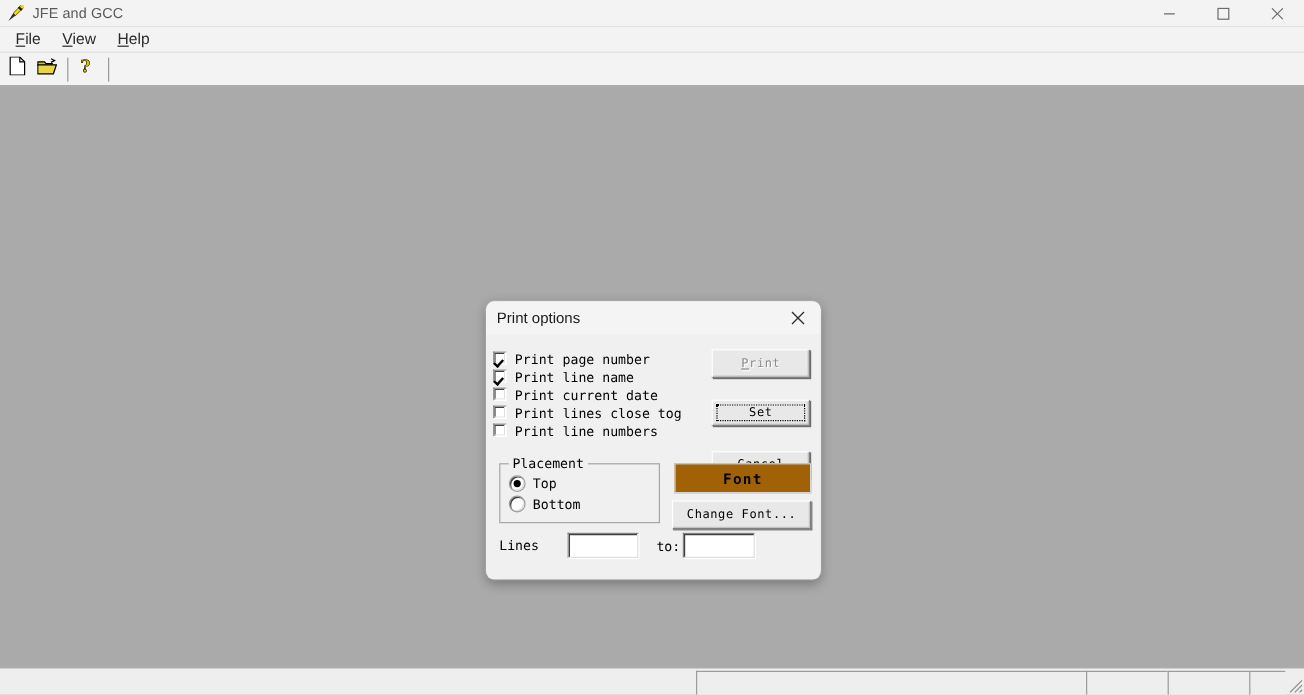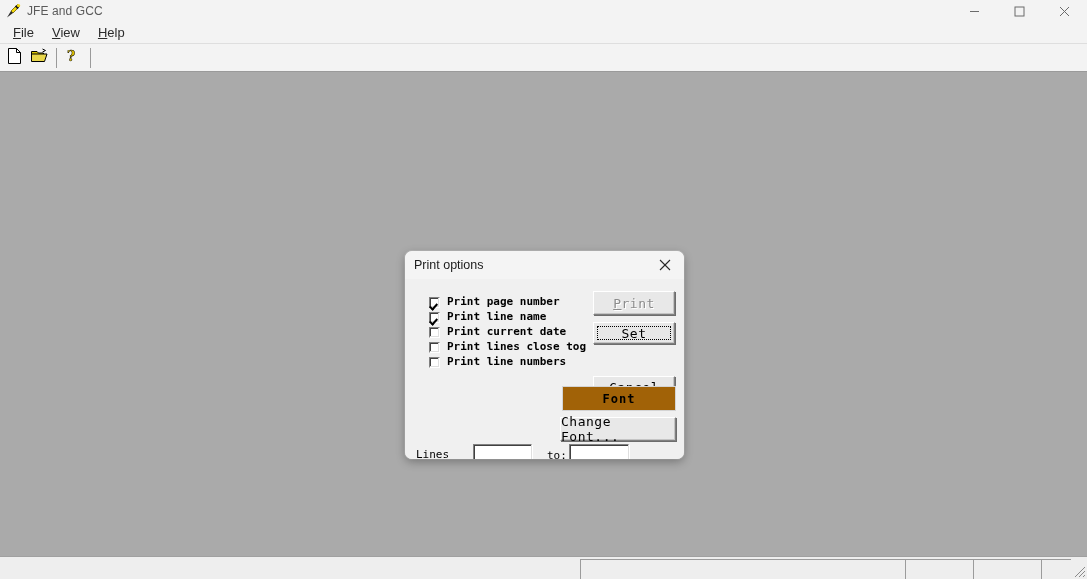--- a/index.html
+++ b/index.html
@@ -152,21 +152,21 @@
     position: relative;
   }
   .sb-grip svg { position: absolute; right: 1px; bottom: 1px; }
 
   
   .dialog {
     position: absolute;
     left: 405px;
     top: 179px;
     width: 279px;
-    height: 208px;
+    height: 232px;
     background: #f0f0f0;
     border-radius: 7px;
     box-shadow: 0 3px 10px rgba(0,0,0,0.30), 0 0 0 1px #b8b8b8;
     box-sizing: border-box;
     overflow: hidden;
     font-family: "DejaVu Sans Mono", monospace;
   }
   .dlg-titlebar {
     height: 28px;
     background: #f4f4f4;
@@ -196,24 +196,23 @@
   .dlg-body {
     position: relative;
     height: 196px;
     background: #f0f0f0;
   }
 
   
   .chk-row {
     position: absolute;
     display: flex;
-    align-items: flex-end;
-    left: 24px;
+    align-items: flex-start;
+    left: 6px;
     height: 15px;
-    font-weight: bold;
   }
   .chk-box {
     width: 11px;
     height: 11px;
     background: #ffffff;
     border-top: 1px solid #808080;
     border-left: 1px solid #808080;
     border-right: 1px solid #ffffff;
     border-bottom: 1px solid #ffffff;
     box-shadow: inset -1px -1px 0 #dfdfdf, inset 1px 1px 0 #404040;
@@ -248,21 +247,21 @@
     border-top: 1px solid #ffffff;
     border-left: 1px solid #ffffff;
     border-right: 1px solid #808080;
     border-bottom: 1px solid #808080;
     box-shadow: 1px 1px 0 #6d6d6d, inset -1px -1px 0 #c4c4c4;
     box-sizing: border-box;
     display: flex;
     align-items: center;
     justify-content: center;
     font-family: "DejaVu Sans Mono", monospace;
-    font-size: 13px;
+    font-size: 10px;
     color: #000;
     letter-spacing: 0.5px;
   }
   .btn.disabled {
     color: #8c8c8c;
     text-shadow: 1px 1px 0 #ffffff;
   }
   .btn .focus-rect {
     position: absolute;
     left: 3px;
@@ -476,35 +475,46 @@
           <span class="chk-label">Print lines close tog</span>
         </div>
         <div class="chk-row" style="top:74px;">
           <span class="chk-box"></span>
           <span class="chk-label">Print line numbers</span>
         </div>
 
         <div class="btn disabled" style="left:188px; top:12px; width:82px; height:24px;">
           <span><u>P</u>rint</span>
         </div>
-        <div class="btn" style="left:188px; top:43px; width:82px; height:22px;">
+        <div class="btn" style="left:188px; top:54px; width:82px; height:22px;">
           <span>Set</span>
           <span class="focus-rect"></span>
         </div>
         <div class="btn" style="left:188px; top:73px; width:82px; height:23px;margin-top:24px;">
           <span>Cancel</span>
         </div>
 
         <div class="flat-panel" style="left:157px; top:107px; width:114px; height:25px;">
           <span>Font</span>
         </div>
         <div class="btn" style="left:155px; top:138px; width:116px; height:24px;">
           <span>Change Font...</span>
         </div>
 
+        <div class="groupbox" style="left:11px; top:107px; width:134px; height:50px;">
+          <span class="groupbox-legend">Placement</span>
+          <div class="radio-row" style="top:9px;">
+            <span class="radio-mark selected"></span>
+            <span class="radio-label">Top</span>
+          </div>
+          <div class="radio-row" style="top:26px;">
+            <span class="radio-mark"></span>
+            <span class="radio-label">Bottom</span>
+          </div>
+        </div>
 
         <div class="lines-label" style="left:11px; top:169px; width:46px; height:13px;">Lines</div>
         <input class="tfield" style="left: 68px; top: 165px; width: 59px; height: 21px;" value="">
         <div class="to-label" style="left:142px; top:170px;">to:</div>
         <input class="tfield" style="left: 164px; top: 165px; width: 60px; height: 21px;" value="">
 
       </div>
     </div>
   </div>
 

